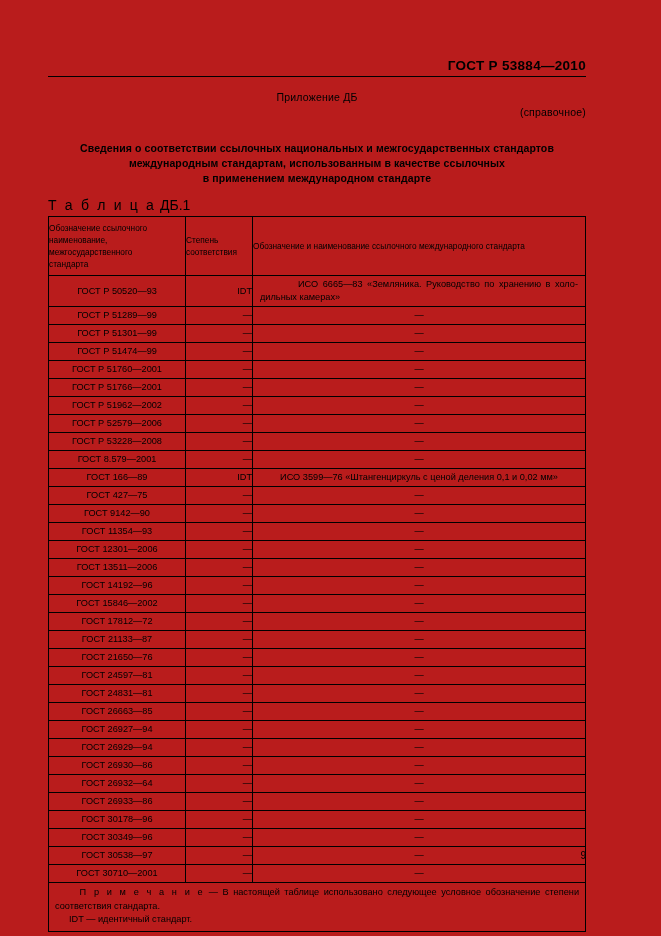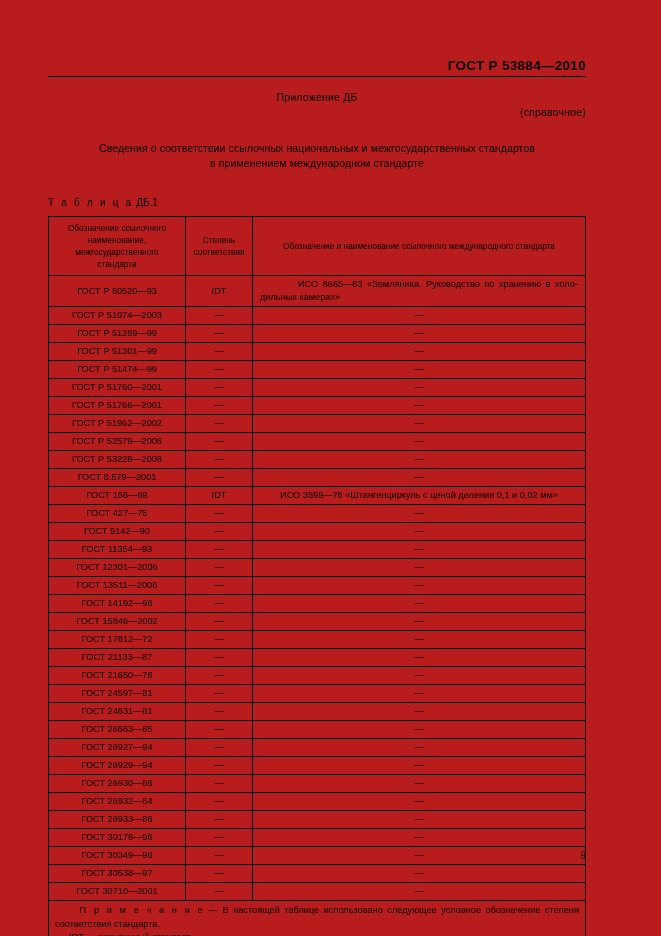--- a/index.html
+++ b/index.html
@@ -64,31 +64,31 @@
     font-size: 10.5px;
     letter-spacing: 0.2px;
   }
 
   .main-title {
     position: absolute;
     top: 141px;
     width: 538px;
     text-align: center;
     font-size: 10.5px;
-    font-weight: normal;
+    font-weight: bold;
     line-height: 15px;
     letter-spacing: 0.1px;
   }
   .main-title div { white-space: nowrap; }
 
   .table-caption {
     position: absolute;
     top: 197px;
     left: 0px;
-    font-size: 10px;
+    font-size: 14px;
   }
   .table-caption .spaced { letter-spacing: 2.2px; }
 
   
   .tbl-wrap {
     position: absolute;
     top: 216px;
     left: 0px;
     width: 537px;
   }
@@ -102,38 +102,38 @@
     padding: 0;
     font-weight: normal;
     vertical-align: middle;
   }
   col.c1 { width: 137px; }
   col.c2 { width: 67px; }
   col.c3 { width: 333px; }
 
   thead td {
     height: 58px;
-    text-align: center;
+    text-align: left;
     font-size: 8.3px;
     line-height: 12px;
     padding: 2px 4px;
   }
   thead td.c3h { font-size: 8.3px; }
 
   tbody td {
     height: 17px;
     font-size: 9.2px;
     line-height: 12.5px;
   }
   td.desig {
     text-align: center;
     padding: 1px 2px;
   }
   td.degree {
-    text-align: center;
+    text-align: right;
     padding: 1px 2px;
   }
   td.intl {
     text-align: center;
     padding: 1px 8px;
   }
   td.intl.justified {
     text-align: justify;
     text-align-last: left;
     padding: 2px 7px 2px 7px;
@@ -177,20 +177,21 @@
   <div class="page-inner">
 
     <div class="doc-code">ГОСТ Р 53884—2010</div>
     <div class="doc-code-rule"></div>
 
     <div class="annex-title">Приложение ДБ</div>
     <div class="annex-sub">(справочное)</div>
 
     <div class="main-title">
       <div>Сведения о соответствии ссылочных национальных и межгосударственных стандартов</div>
+      <div>международным стандартам, использованным в качестве ссылочных</div>
       <div>в применением международном стандарте</div>
     </div>
 
     <div class="table-caption"><span class="spaced">Т а б л и ц а</span> <span>ДБ.1</span></div>
 
     <div class="tbl-wrap">
       <table class="std">
         <colgroup>
           <col class="c1">
             <col class="c2">
@@ -214,25 +215,20 @@
         <tbody id="tbody">
             <tr>
               <td class="desig">ГОСТ Р 50520—93</td>
               <td class="degree">IDT</td>
               <td class="intl justified">
                 <span class="l1">ИСО 6665—83 «Земляника. Руководство по хранению в холо-</span>
                 <span class="l2">дильных камерах»</span>
               </td>
             </tr>
             <tr>
-              <td class="desig">ГОСТ Р 51074—2003</td>
-              <td class="degree">—</td>
-              <td class="intl">—</td>
-            </tr>
-            <tr>
               <td class="desig">ГОСТ Р 51289—99</td>
               <td class="degree">—</td>
               <td class="intl">—</td>
             </tr>
             <tr>
               <td class="desig">ГОСТ Р 51301—99</td>
               <td class="degree">—</td>
               <td class="intl">—</td>
             </tr>
             <tr>

